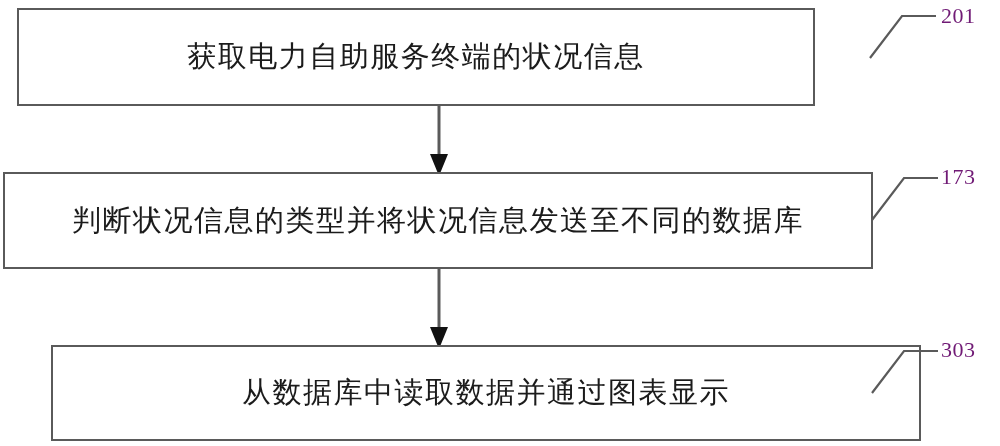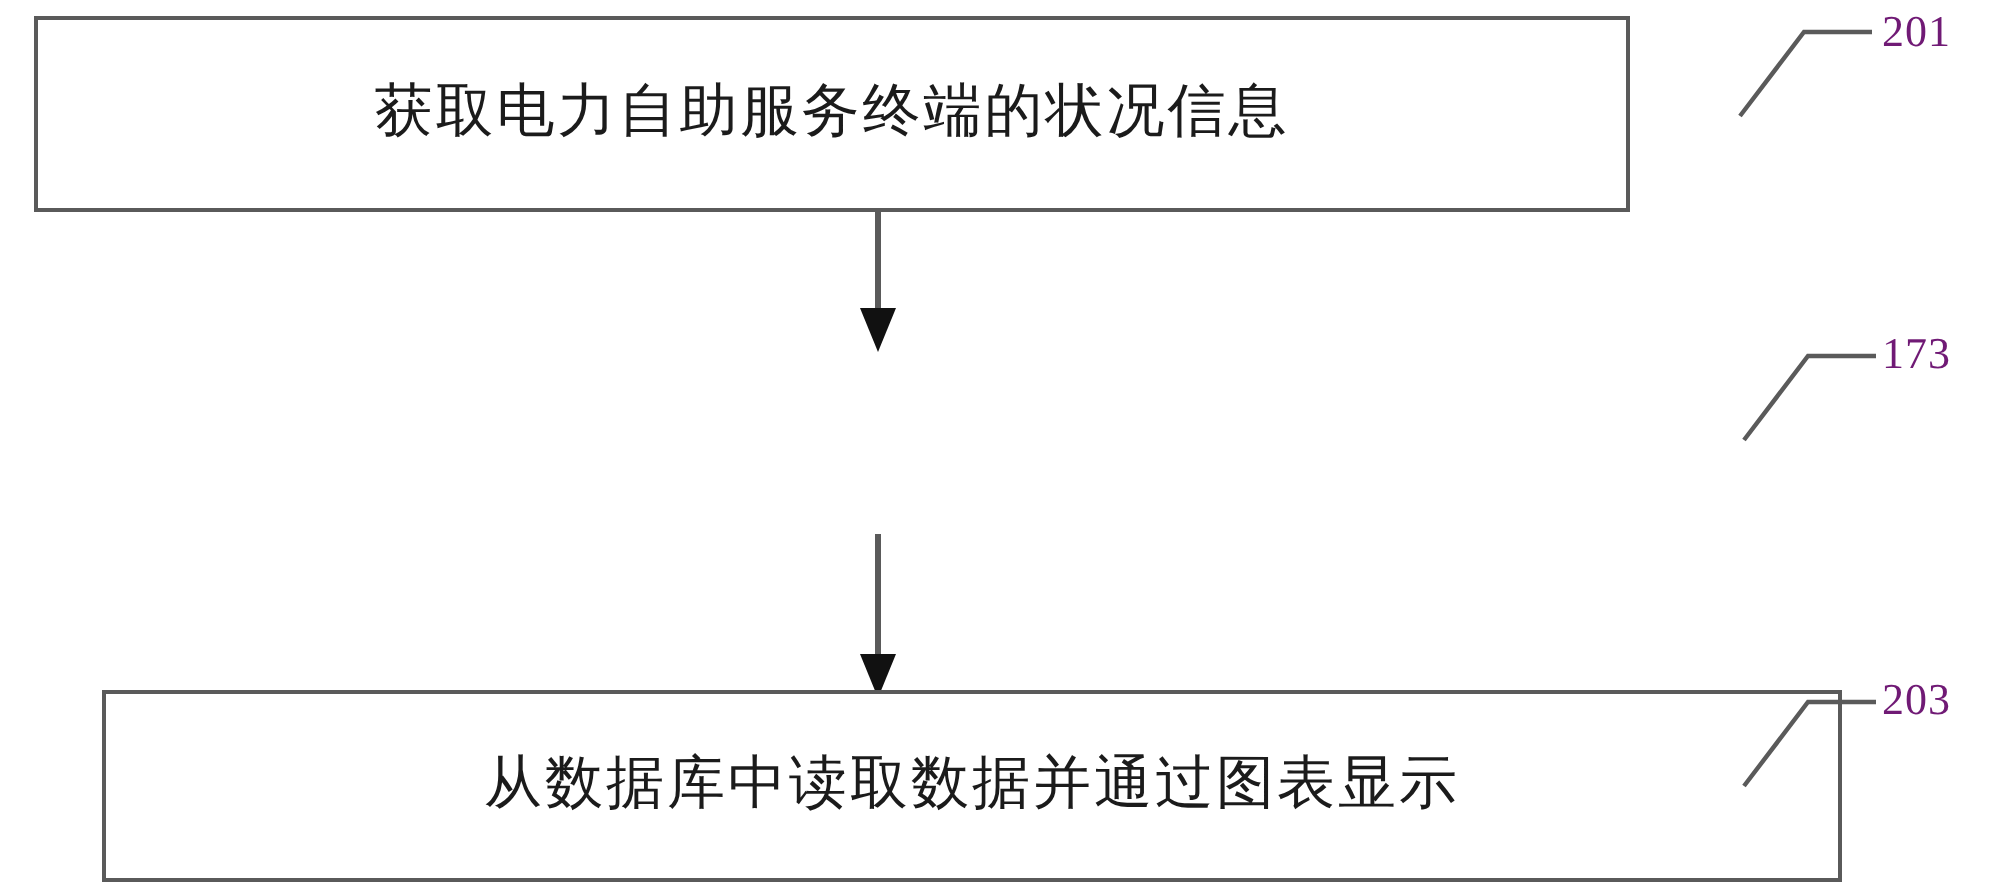--- a/index.html
+++ b/index.html
@@ -88,20 +88,23 @@
   </div>
   <div class="ref-num" id="ref-201">201</div>
 
   <div class="connector" id="connector-1">
     <svg width="60" height="72" viewBox="0 0 60 72" xmlns="http://www.w3.org/2000/svg">
       <line x1="29" y1="0" x2="29" y2="58" stroke="#5a5a5a" stroke-width="3"></line>
       <polygon points="29,72 20,50 38,50" fill="#111111"></polygon>
     </svg>
   </div>
 
+  <div class="proc-box" id="box-202">
+    <span class="proc-text">判断状况信息的类型并将状况信息发送至不同的数据库</span>
+  </div>
 
   <div class="leader-line" id="leader-202">
     <svg width="74" height="52" viewBox="0 0 74 52" xmlns="http://www.w3.org/2000/svg">
       <polyline points="4,48 36,6 70,6" fill="none" stroke="#5a5a5a" stroke-width="2.2"></polyline>
     </svg>
   </div>
   <div class="ref-num" id="ref-202">173</div>
 
   <div class="connector" id="connector-2">
     <svg width="60" height="82" viewBox="0 0 60 82" xmlns="http://www.w3.org/2000/svg">
@@ -112,15 +115,15 @@
 
   <div class="proc-box" id="box-203">
     <span class="proc-text">从数据库中读取数据并通过图表显示</span>
   </div>
 
   <div class="leader-line" id="leader-203">
     <svg width="74" height="52" viewBox="0 0 74 52" xmlns="http://www.w3.org/2000/svg">
       <polyline points="4,48 36,6 70,6" fill="none" stroke="#5a5a5a" stroke-width="2.2"></polyline>
     </svg>
   </div>
-  <div class="ref-num" id="ref-203">203</div>
+  <div class="ref-num" id="ref-203">303</div>
 
 </div>
 
 </body></html>

